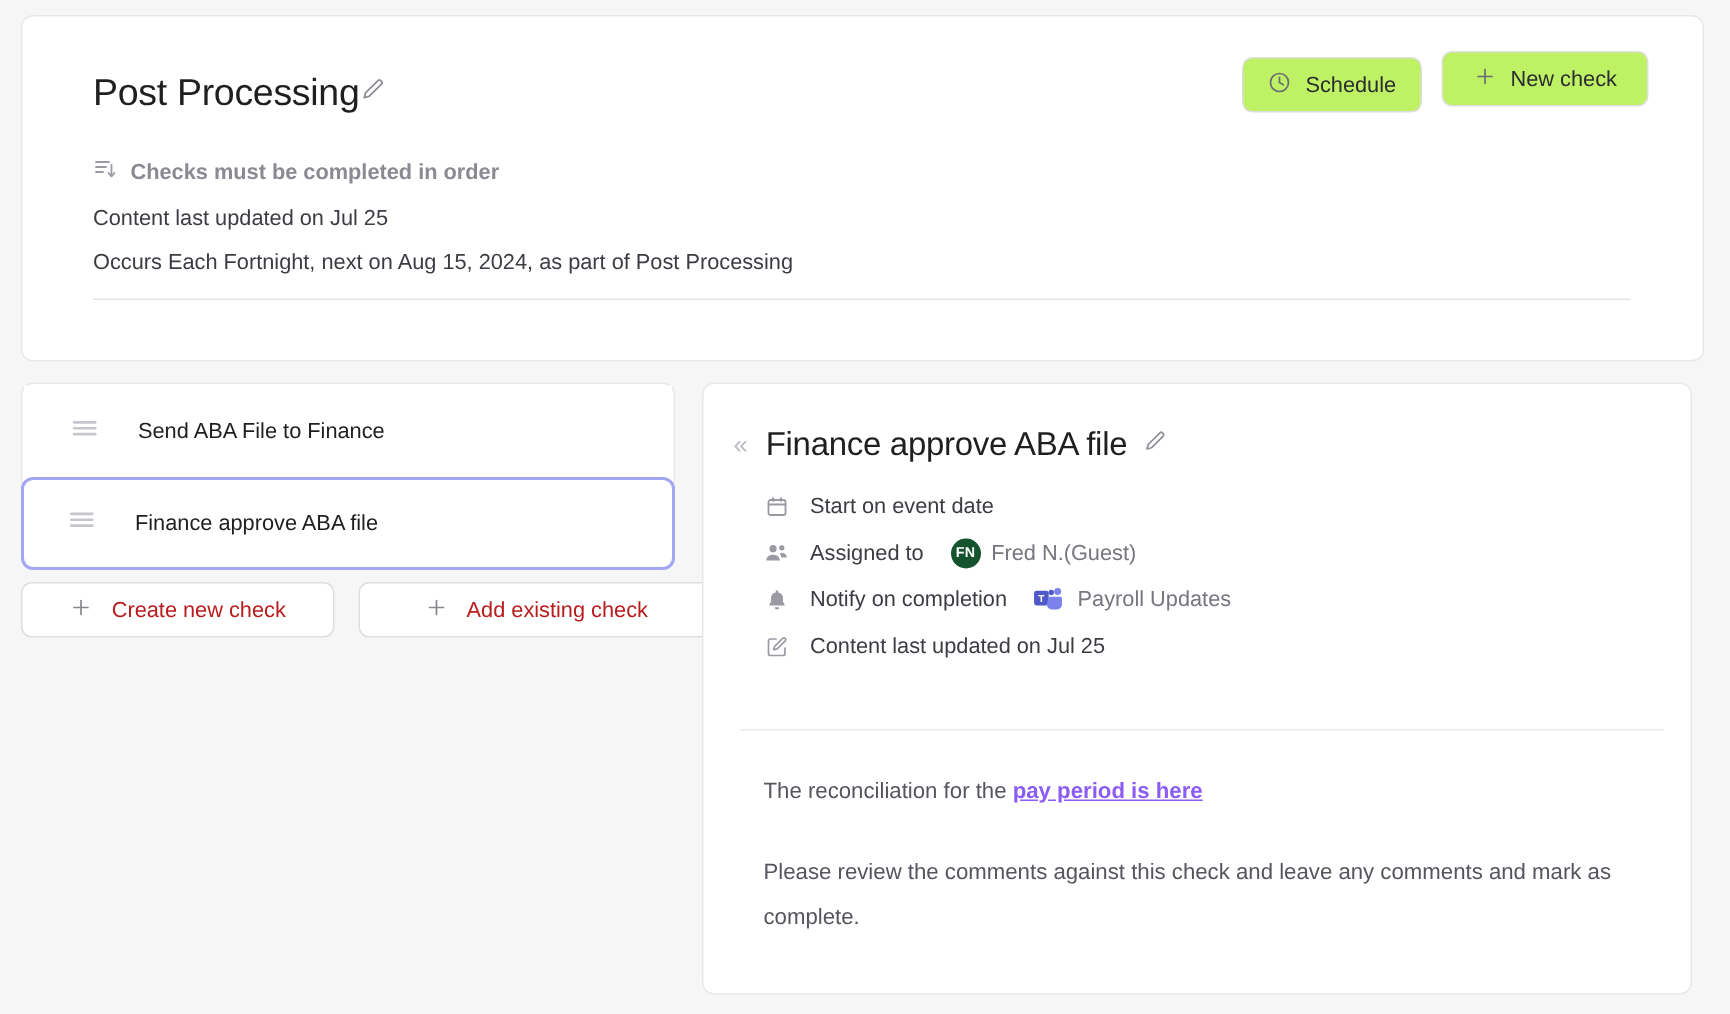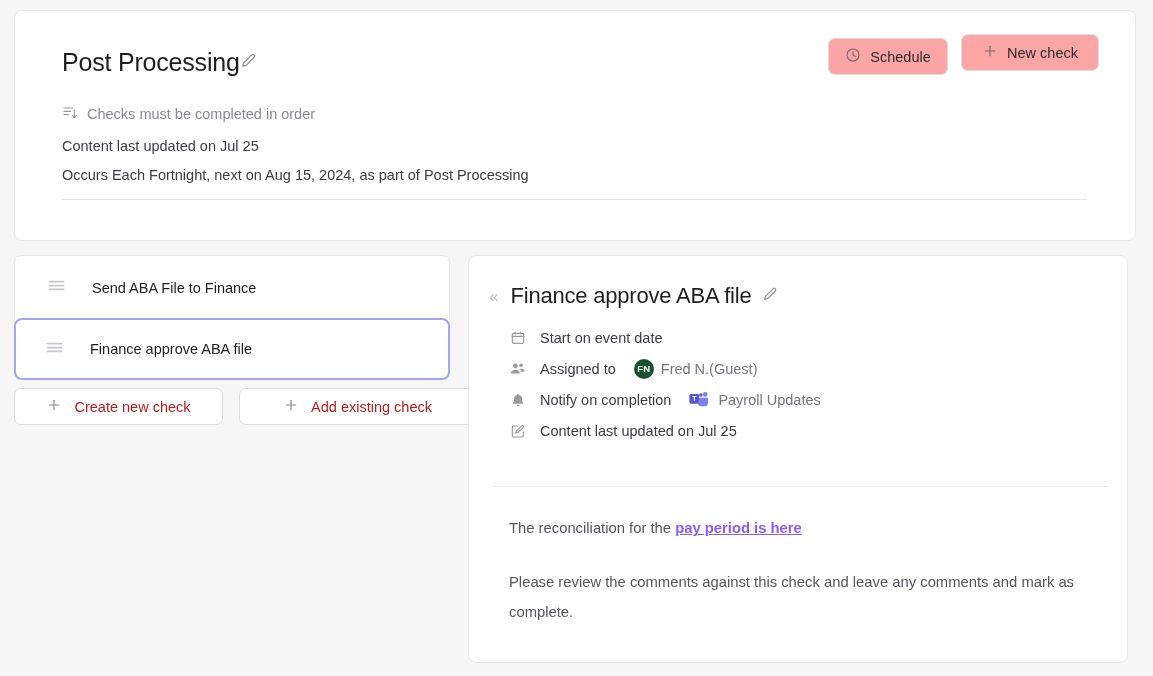--- a/index.html
+++ b/index.html
@@ -28,41 +28,41 @@
     display: flex; align-items: center; 
   }
   .page-title {
     font-size: 25px; font-weight: 400; color: #1f1f1f;
     letter-spacing: -0.2px; line-height: 30px;
   }
   .pencil-icon { display: block; }
 
   .meta-order {
     position: absolute; left: 47px; top: 93px;
-    display: flex; align-items: center; gap: 9px;
+    display: flex; align-items: center; gap: 9px; font-weight: bold;
   }
   .meta-order-text { font-size: 14.5px; color: #8a8a92; line-height: 20px; }
 
   .meta-line {
     position: absolute; left: 47px;
     font-size: 14.5px; color: #3c3c43; line-height: 20px;
   }
   #meta-updated { top: 125px; }
   #meta-occurs  { top: 154px; }
 
   .hdr-divider {
     position: absolute; left: 47px; top: 188px; width: 1025px; height: 1px;
     background: #e6e6e9;
   }
 
   
   .btn {
     display: inline-flex; align-items: center; justify-content: center;
     gap: 9px;
-    background: #fca5a5;
+    background: #bef264;
     border: 1px solid #dededf;
     border-radius: 7px;
     font-size: 14.5px; color: #2b2b31;
     cursor: pointer;
     white-space: nowrap;
   }
   #schedule-button { position: absolute; left: 813px; top: 27px; width: 120px; height: 37px; }
   #new-check-button { position: absolute; left: 946px; top: 23px; width: 138px; height: 37px; }
 
   

